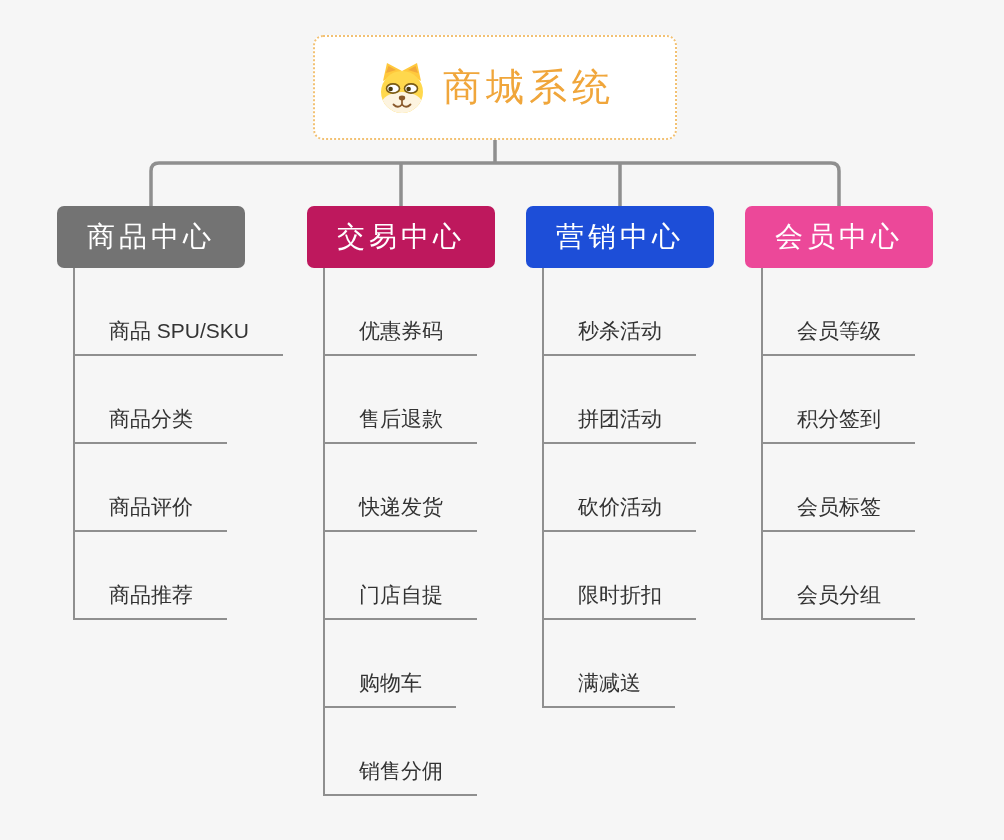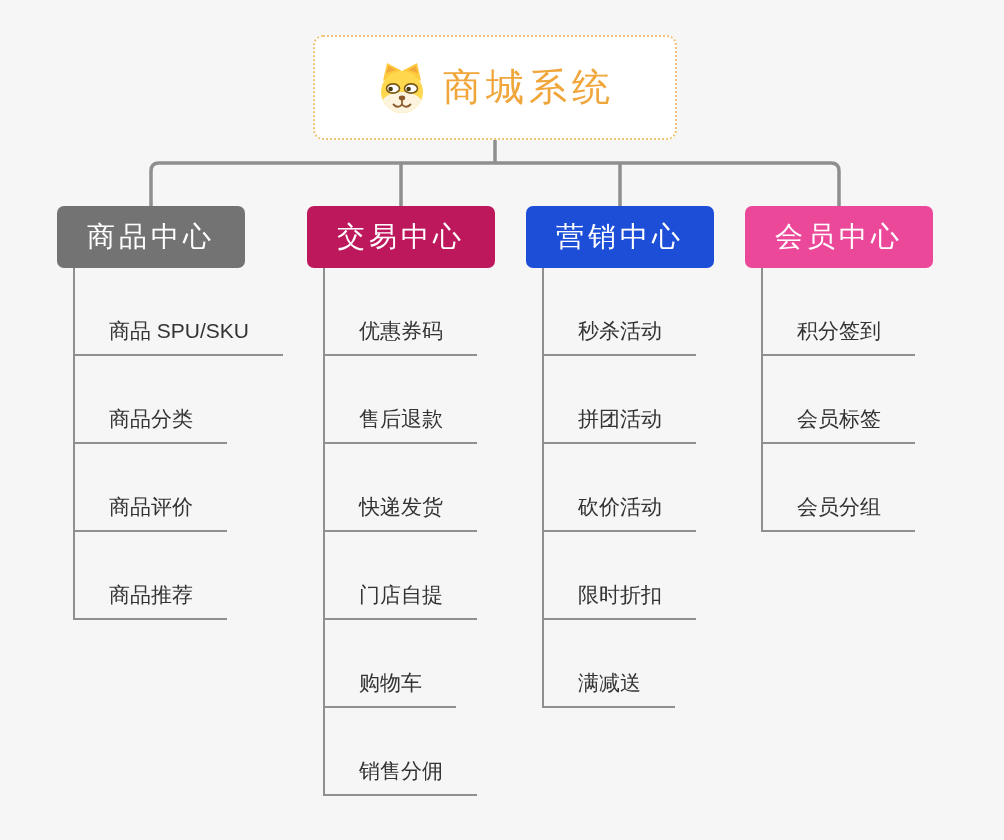--- a/index.html
+++ b/index.html
@@ -167,20 +167,23 @@
           </div>
           <div class="branch-item">
             <span>满减送</span>
           </div>
         </div>
       </div>
       <div class="branch-column" style="left: 745px; top: 206px;">
         <div class="branch-header" style="background: #ec4899;">会员中心</div>
         <div class="branch-items">
           <div class="branch-item">
+            <span>会员等级</span>
+          </div>
+          <div class="branch-item">
             <span>积分签到</span>
           </div>
           <div class="branch-item">
             <span>会员标签</span>
           </div>
           <div class="branch-item">
             <span>会员分组</span>
           </div>
         </div>
       </div>

